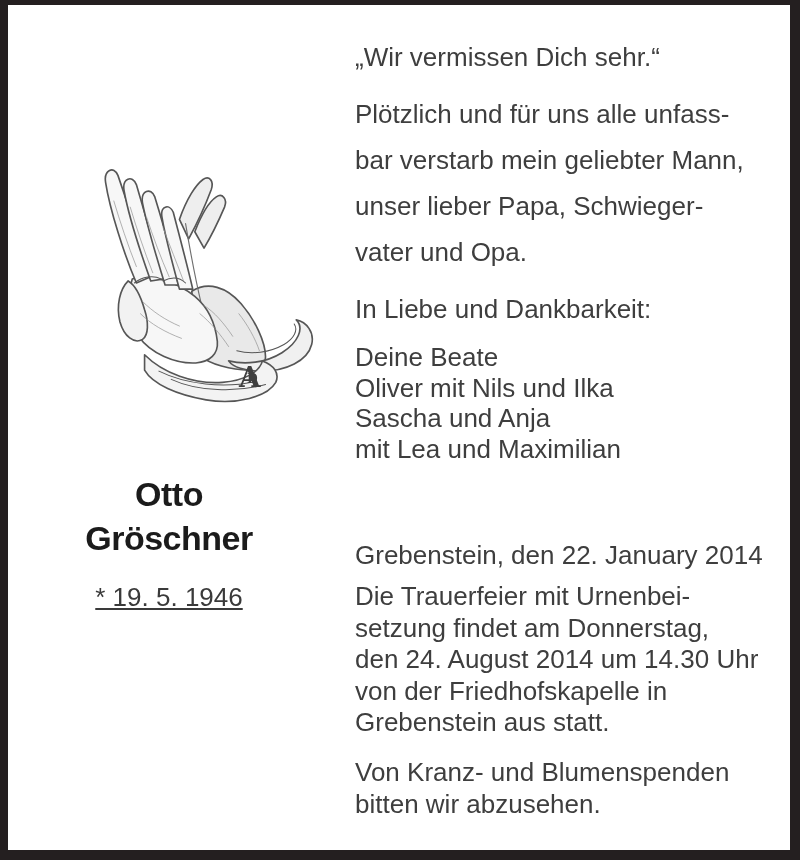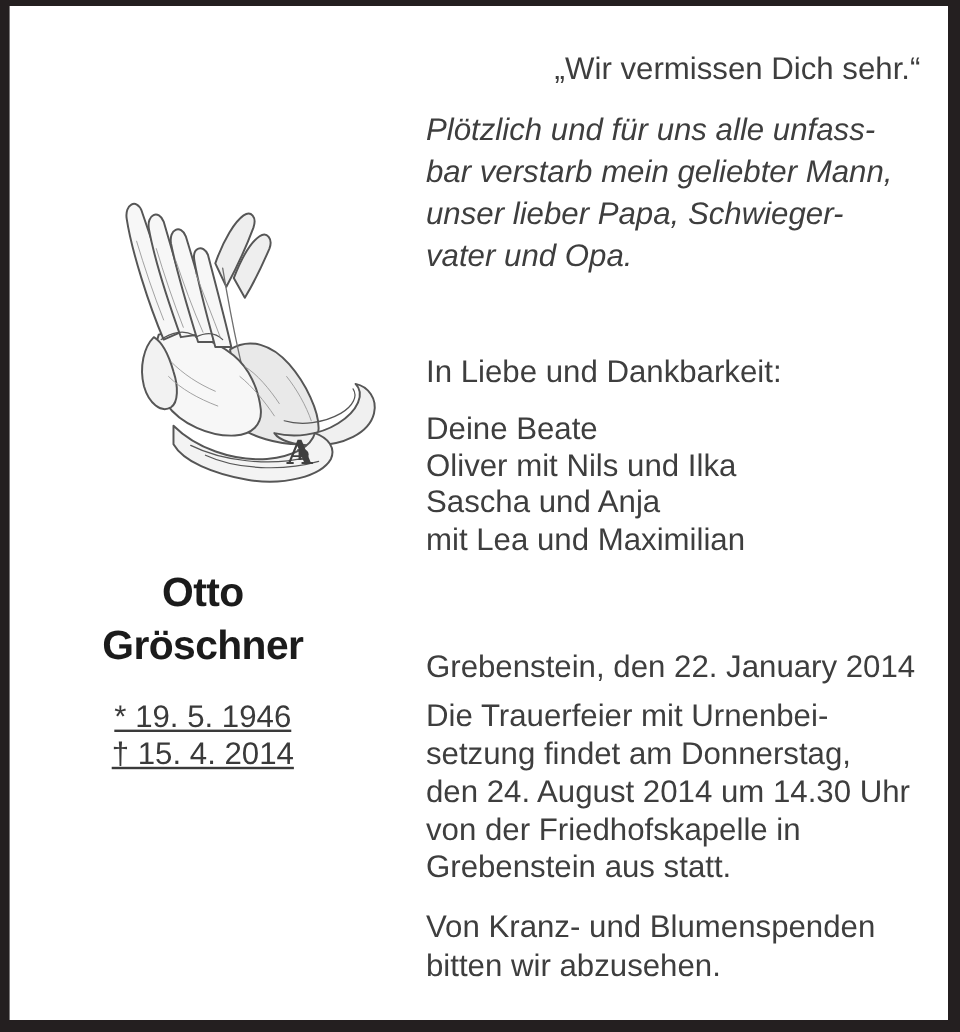--- a/index.html
+++ b/index.html
@@ -13,24 +13,24 @@
     background:#ffffff;
     font-family:"Liberation Sans","DejaVu Sans",sans-serif;
     color:#3e3e3e;
     overflow:hidden;
   }
   .abs{position:absolute;}
   .ml{white-space:pre-line;}
   .quote{
     left:347px;top:36px;width:412px;
     font-size:26px;line-height:32px;
-    text-align:right;
+    text-align:left;
   }
   .rcol{left:347px;width:420px;font-size:26px;}
-  .intro{top:86px;line-height:35px;font-style:italic;}
+  .intro{top:86px;line-height:46px;}
   .tribute-heading{top:288px;line-height:32px;}
   .mourners{top:337px;line-height:30.5px;}
   .place-date{top:534px;line-height:32px;}
   .funeral{top:576px;line-height:31.5px;}
   .donation{top:751px;line-height:32px;}
   .hands-fig{left:77px;top:155px;width:236px;height:246px;margin:0;}
   .deceased-name{
     left:10px;top:467px;width:302px;
     text-align:center;
     font-size:34px;line-height:44px;
@@ -118,16 +118,15 @@
         <text x="150" y="221" font-size="27">A</text>
         <text x="158" y="218" font-size="12">D</text>
       </g>
     </svg>
   </figure>
 
   <div class="abs deceased-name ml">Otto
 Gröschner</div>
   <div class="abs dates">
     <div>* 19. 5. 1946</div>
-    <div>† 15. 4. 2014</div>
   </div>
 
 </div>
 
 </body></html>

